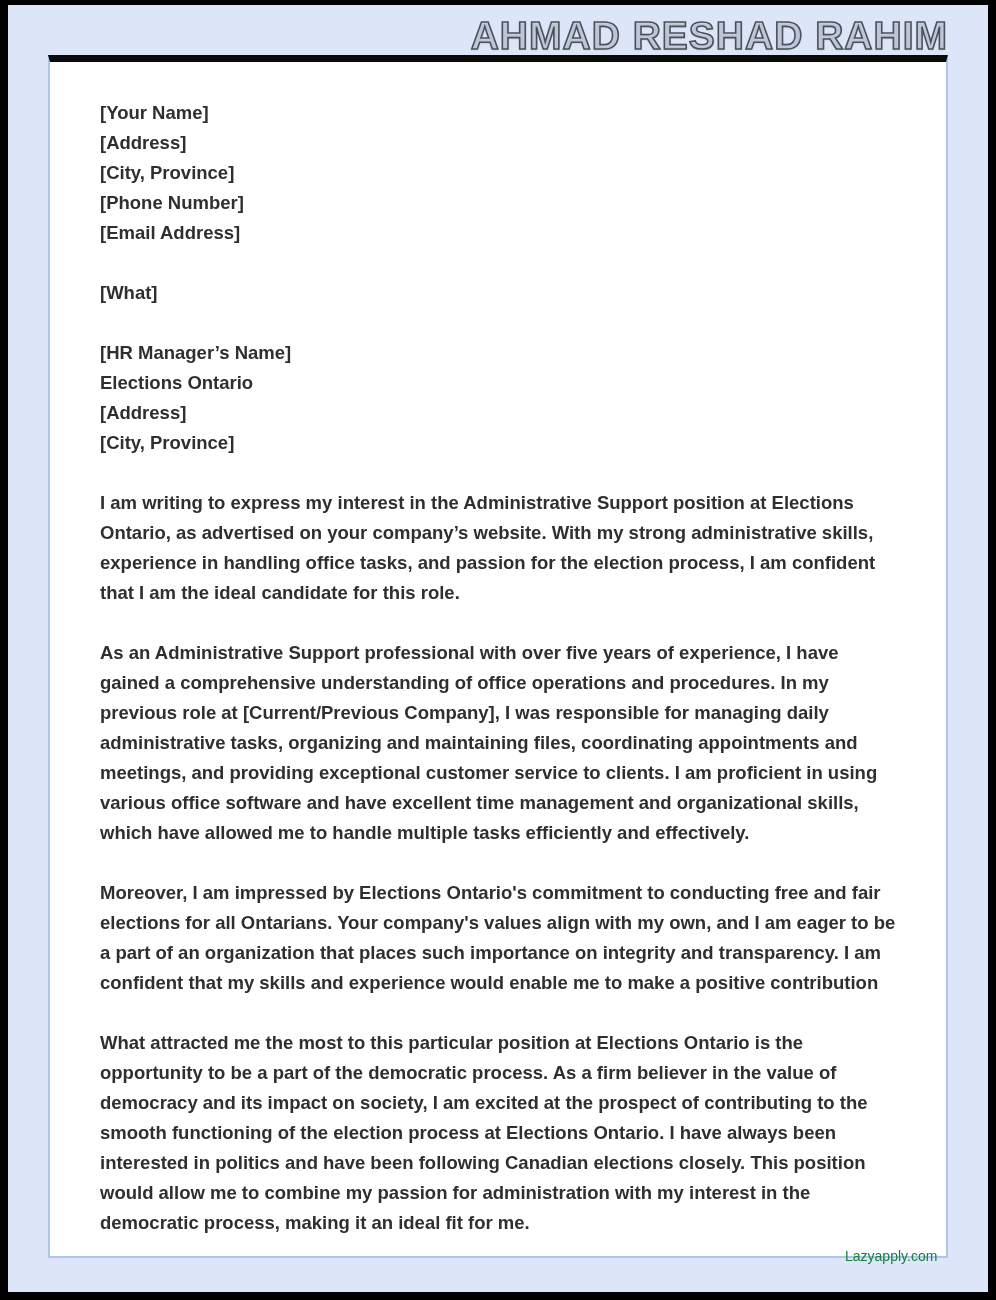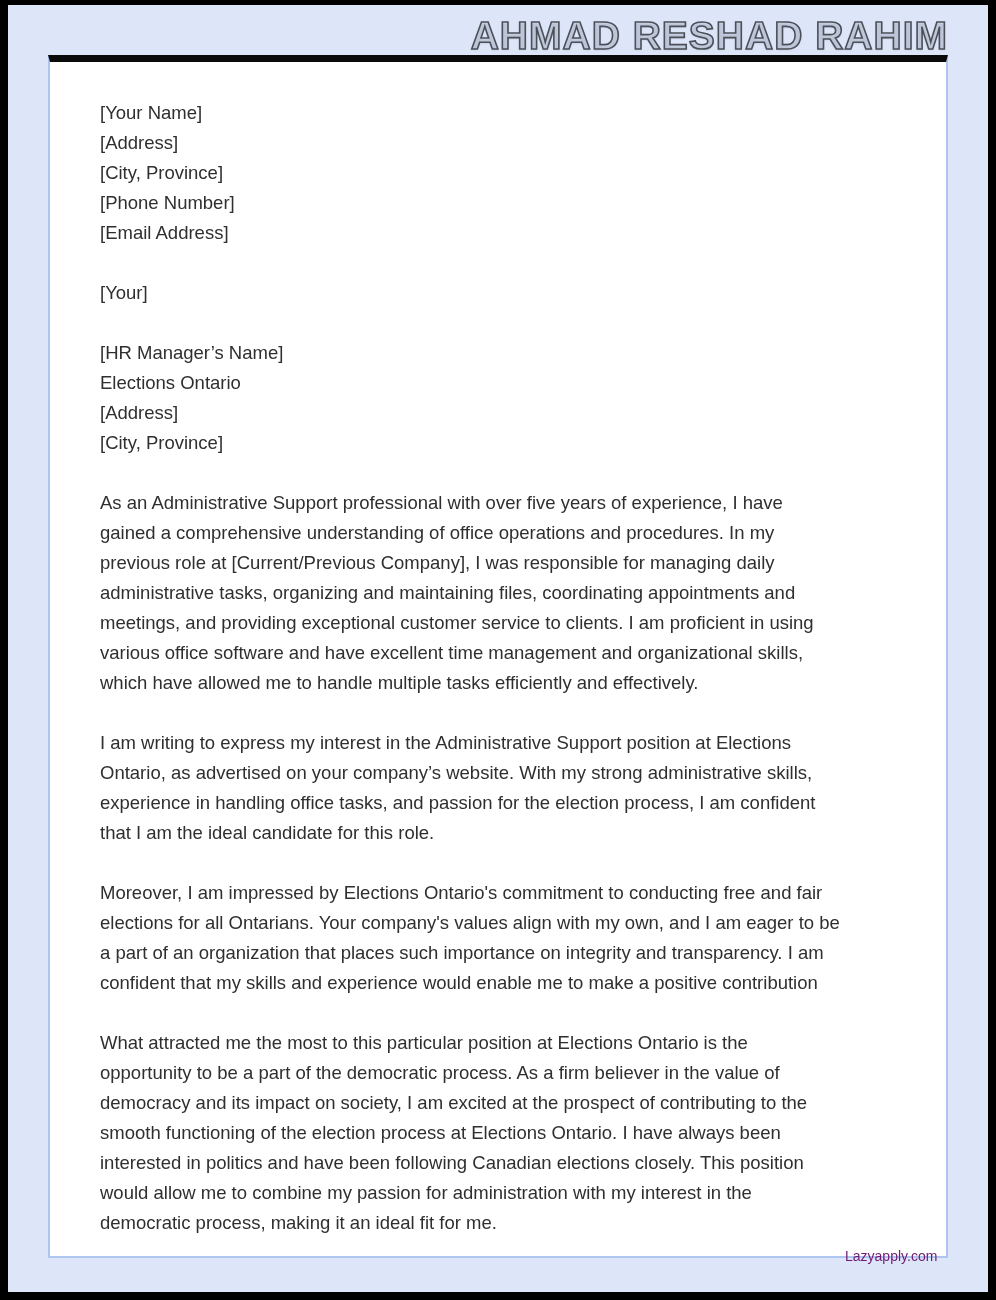--- a/index.html
+++ b/index.html
@@ -59,62 +59,63 @@
     top: 93px;
     width: 844px;
     color: #2f2f2f;
     font-size: 18.5px;
     line-height: 30px;
     font-weight: 300;
   }
   .content p {
     margin: 0 0 30px 0;
     white-space: pre-line;
+    font-weight: bold;
   }
   .watermark {
     position: absolute;
     left: 837px;
     top: 1242px;
     font-size: 14px;
     line-height: 18px;
-    color: #701a75;
+    color: #15803d;
     white-space: nowrap;
   }
 </style>
 </head>
 <body>
 
 <div class="page">
 
   <div class="header-name">AHMAD RESHAD RAHIM</div>
 
   <div class="doc"></div>
 
   <div class="content">
     <p>[Your Name]
 [Address]
 [City, Province]
 [Phone Number]
 [Email Address]</p>
-    <p>[Your]</p>
+    <p>[What]</p>
     <p>[HR Manager’s Name]
 Elections Ontario
 [Address]
 [City, Province]</p>
+    <p>I am writing to express my interest in the Administrative Support position at Elections
+Ontario, as advertised on your company’s website. With my strong administrative skills,
+experience in handling office tasks, and passion for the election process, I am confident
+that I am the ideal candidate for this role.</p>
     <p>As an Administrative Support professional with over five years of experience, I have
 gained a comprehensive understanding of office operations and procedures. In my
 previous role at [Current/Previous Company], I was responsible for managing daily
 administrative tasks, organizing and maintaining files, coordinating appointments and
 meetings, and providing exceptional customer service to clients. I am proficient in using
 various office software and have excellent time management and organizational skills,
 which have allowed me to handle multiple tasks efficiently and effectively.</p>
-    <p>I am writing to express my interest in the Administrative Support position at Elections
-Ontario, as advertised on your company’s website. With my strong administrative skills,
-experience in handling office tasks, and passion for the election process, I am confident
-that I am the ideal candidate for this role.</p>
     <p>Moreover, I am impressed by Elections Ontario's commitment to conducting free and fair
 elections for all Ontarians. Your company's values align with my own, and I am eager to be
 a part of an organization that places such importance on integrity and transparency. I am
 confident that my skills and experience would enable me to make a positive contribution</p>
     <p>What attracted me the most to this particular position at Elections Ontario is the
 opportunity to be a part of the democratic process. As a firm believer in the value of
 democracy and its impact on society, I am excited at the prospect of contributing to the
 smooth functioning of the election process at Elections Ontario. I have always been
 interested in politics and have been following Canadian elections closely. This position
 would allow me to combine my passion for administration with my interest in the

